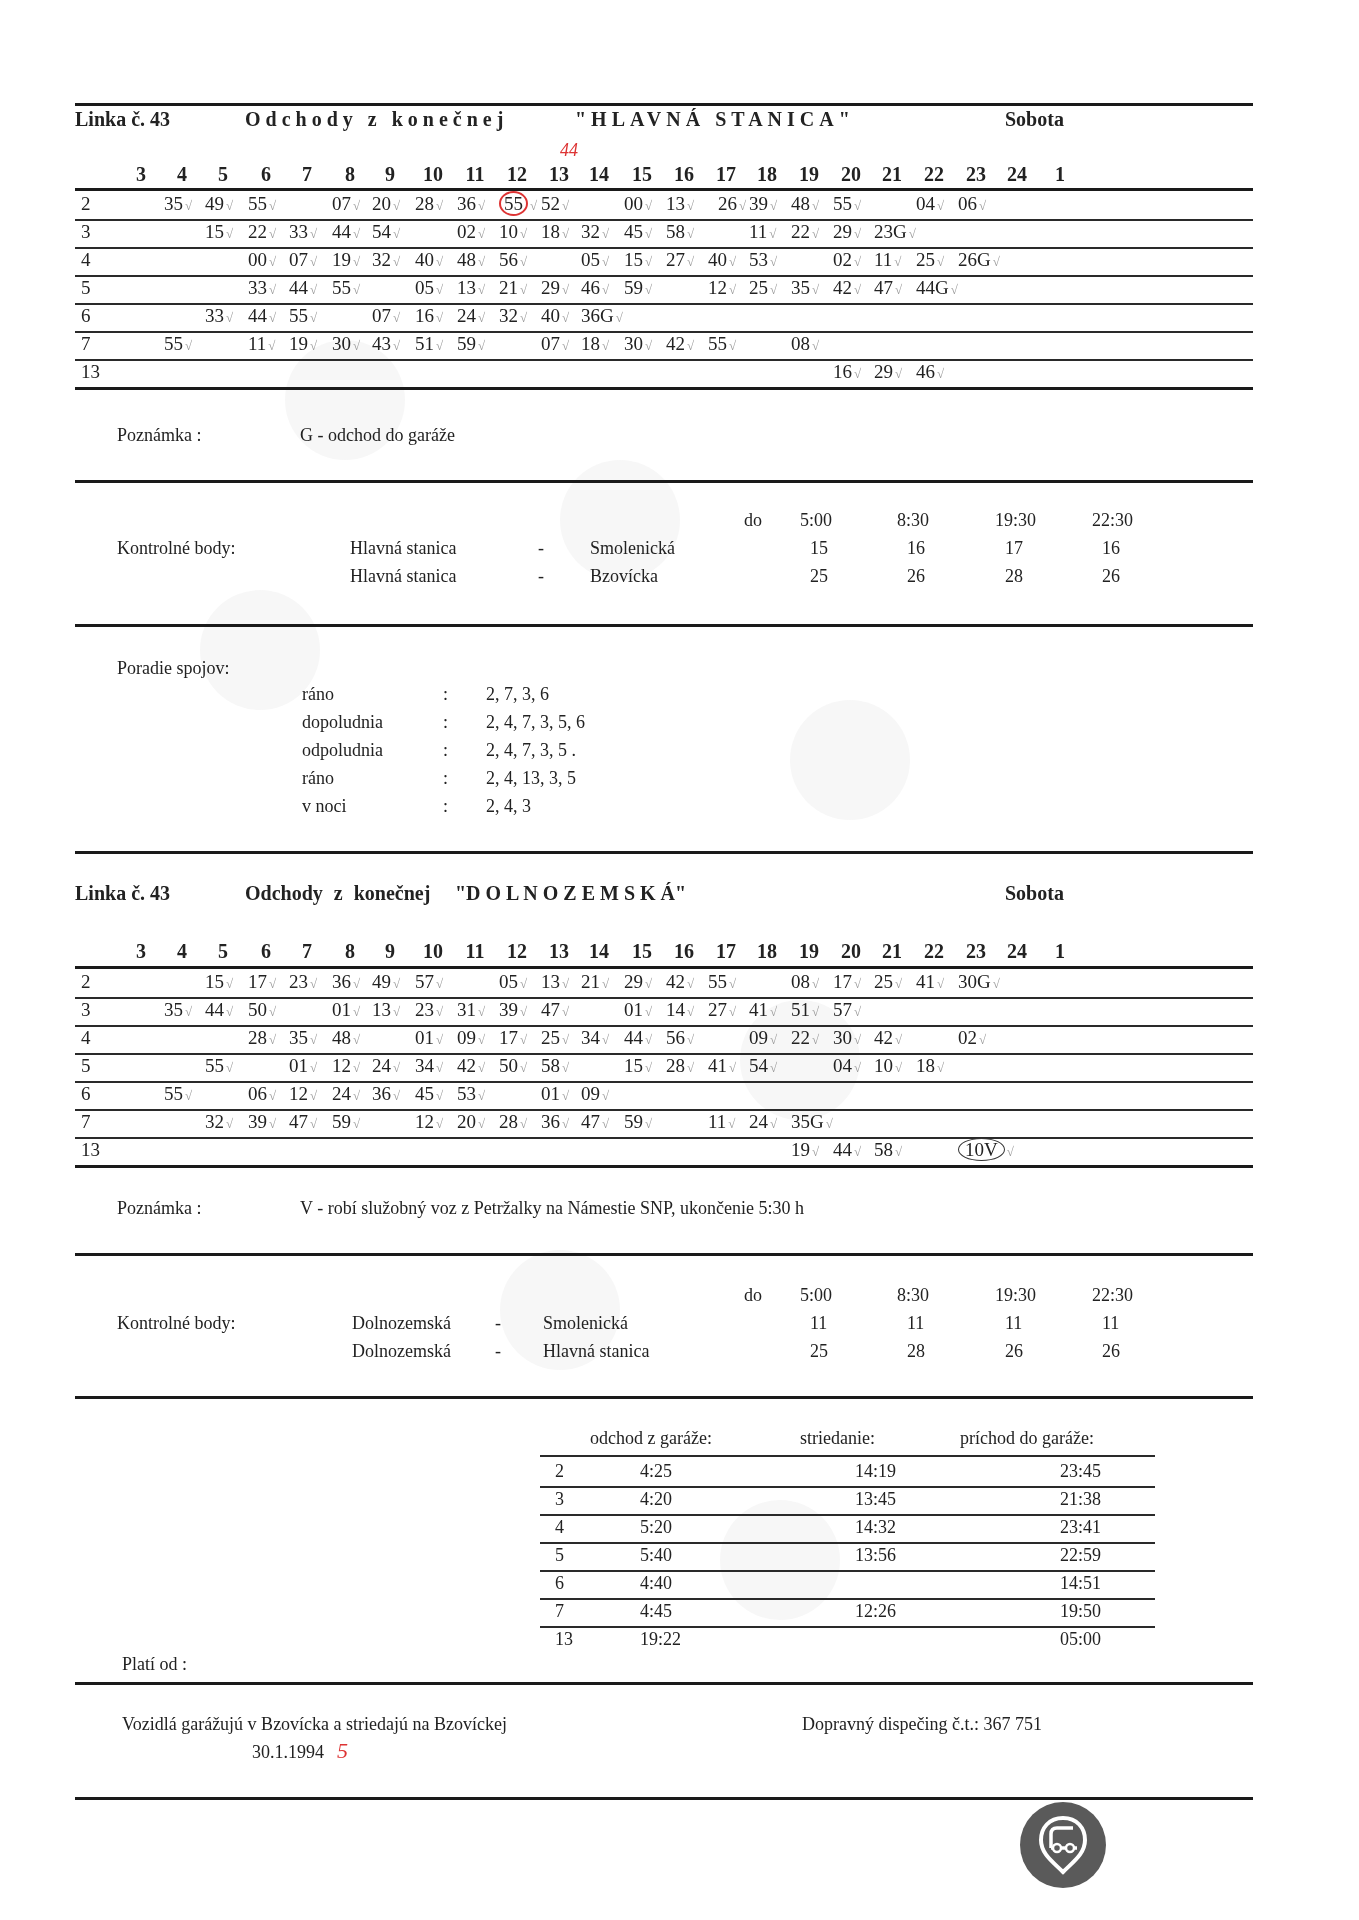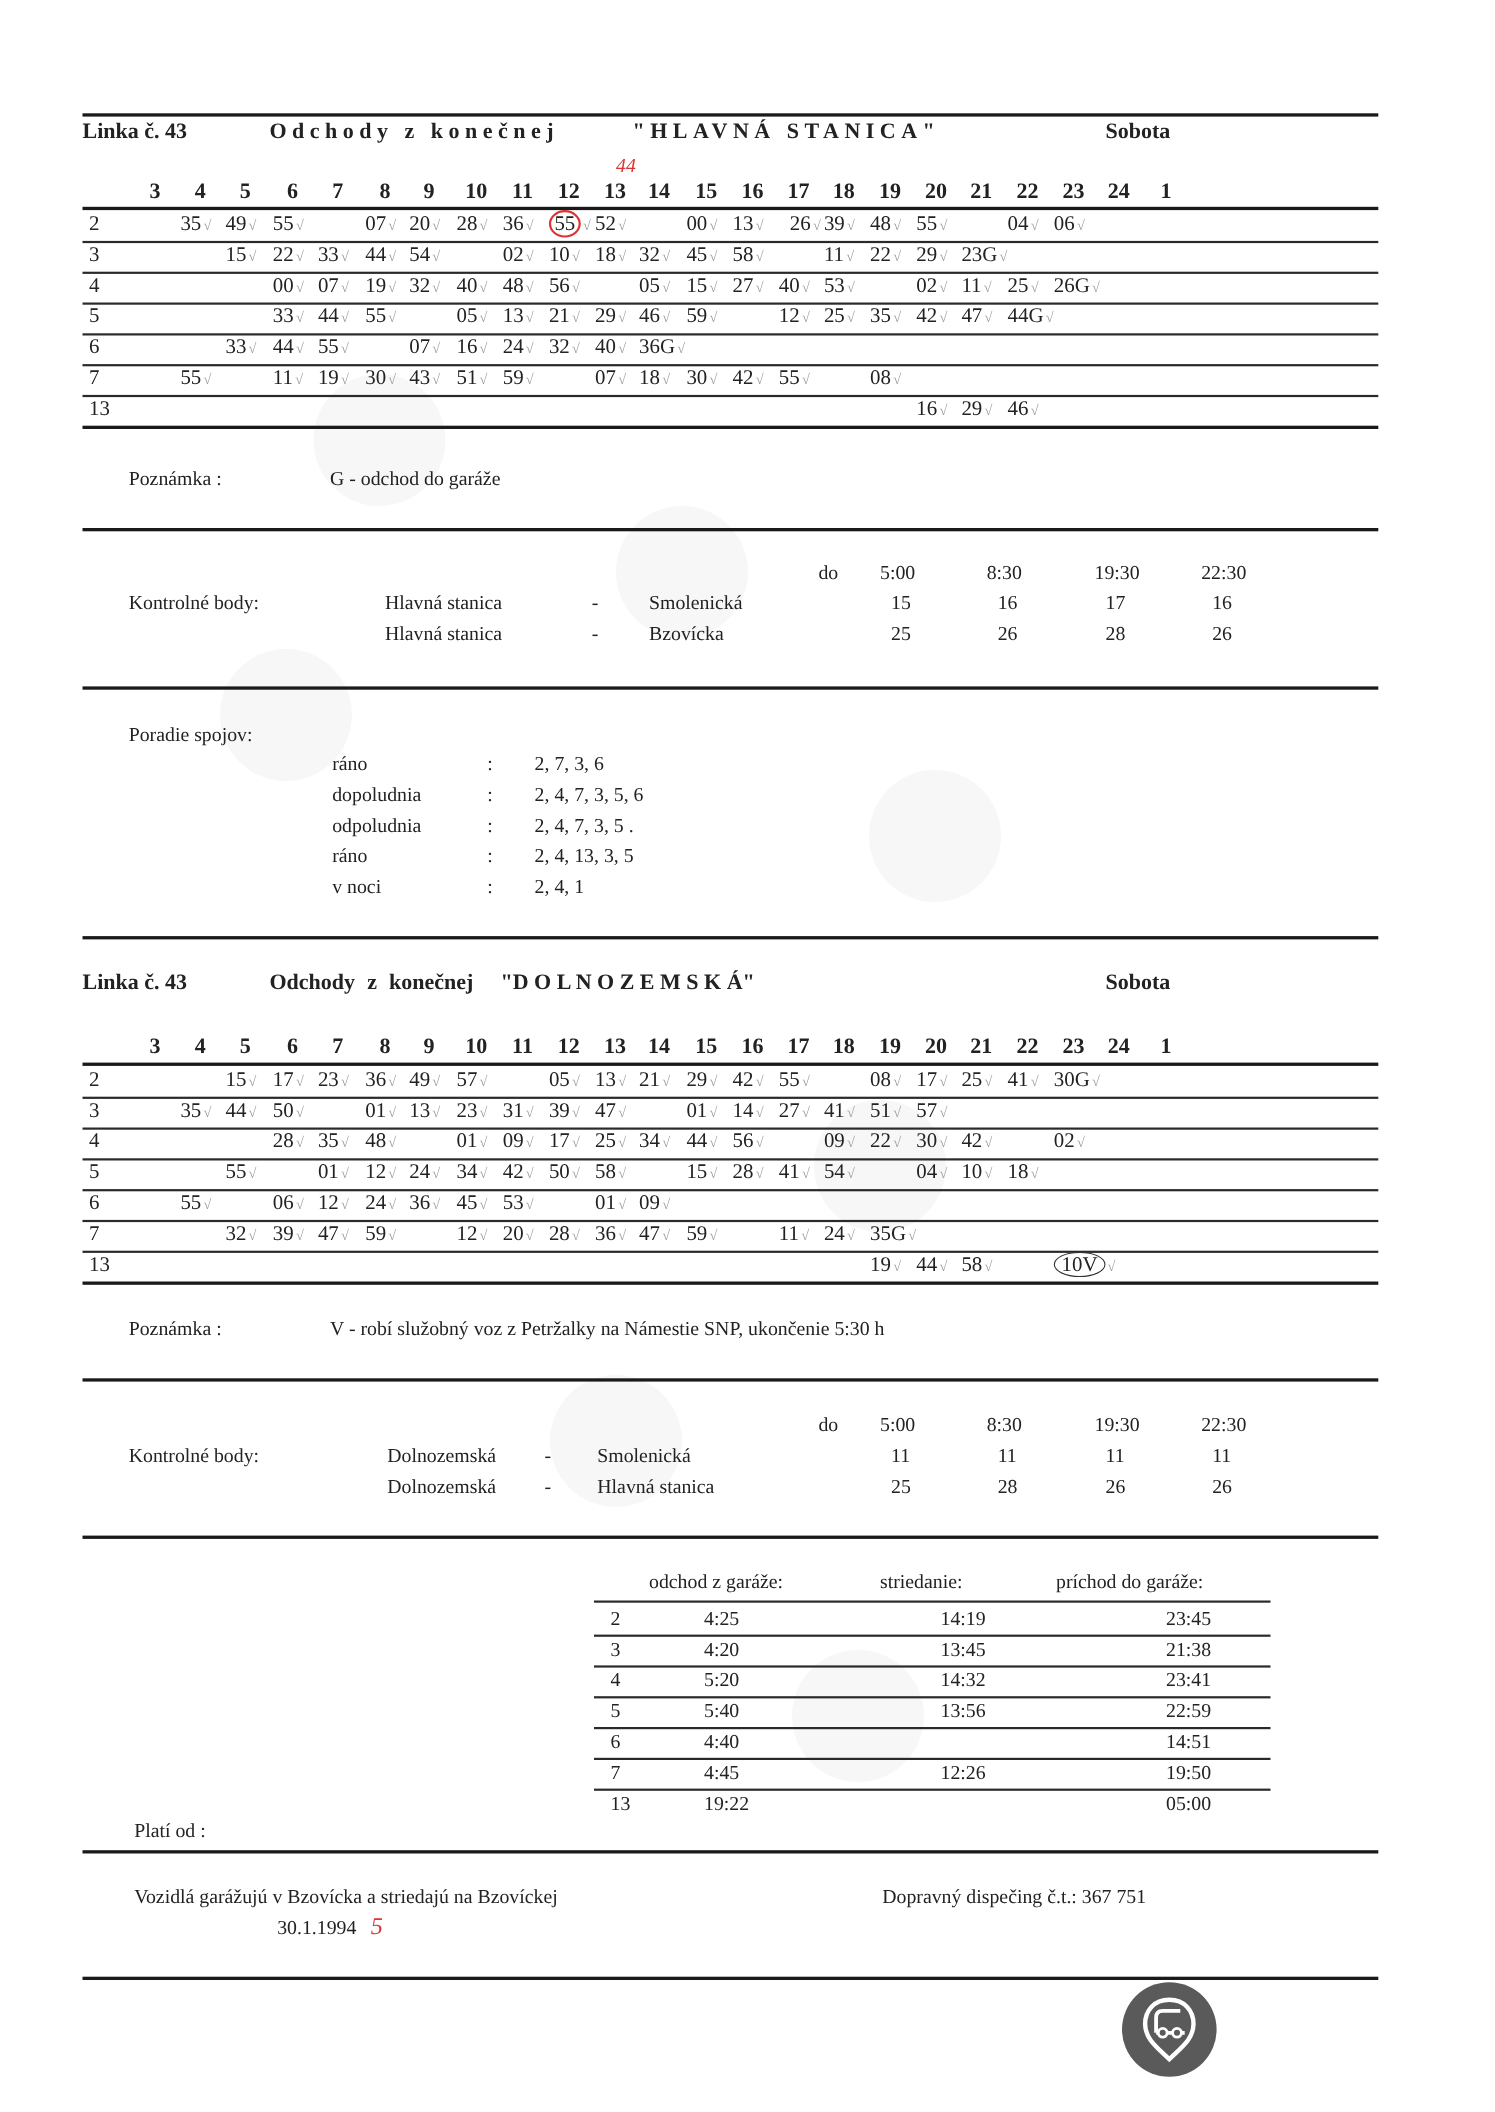--- a/index.html
+++ b/index.html
@@ -218,21 +218,21 @@
     <span class="note" style="left: 443px; top: 712px;">:</span>
     <span class="note" style="left: 486px; top: 712px;">2, 4, 7, 3, 5, 6</span>
     <span class="note" style="left: 302px; top: 740px;">odpoludnia</span>
     <span class="note" style="left: 443px; top: 740px;">:</span>
     <span class="note" style="left: 486px; top: 740px;">2, 4, 7, 3, 5 .</span>
     <span class="note" style="left: 302px; top: 768px;">ráno</span>
     <span class="note" style="left: 443px; top: 768px;">:</span>
     <span class="note" style="left: 486px; top: 768px;">2, 4, 13, 3, 5</span>
     <span class="note" style="left: 302px; top: 796px;">v noci</span>
     <span class="note" style="left: 443px; top: 796px;">:</span>
-    <span class="note" style="left: 486px; top: 796px;">2, 4, 1</span>
+    <span class="note" style="left: 486px; top: 796px;">2, 4, 3</span>
   </div>
 <div class="rule" style="top:851px;"></div>
 
 <div class="title-row" style="top:882px;">
   <span class="abs" style="left:0;font-weight:bold;">Linka č. 43</span>
   <span class="abs" style="left:170px;word-spacing:6px;">Odchody z konečnej</span>
   <span class="abs" style="left:380px;">"D O L N O Z E M S K Á"</span>
   <span class="abs" style="left:930px;">Sobota</span>
 </div>
 <div class="hours" id="hours2" style="top:940px;width:1178px;">

